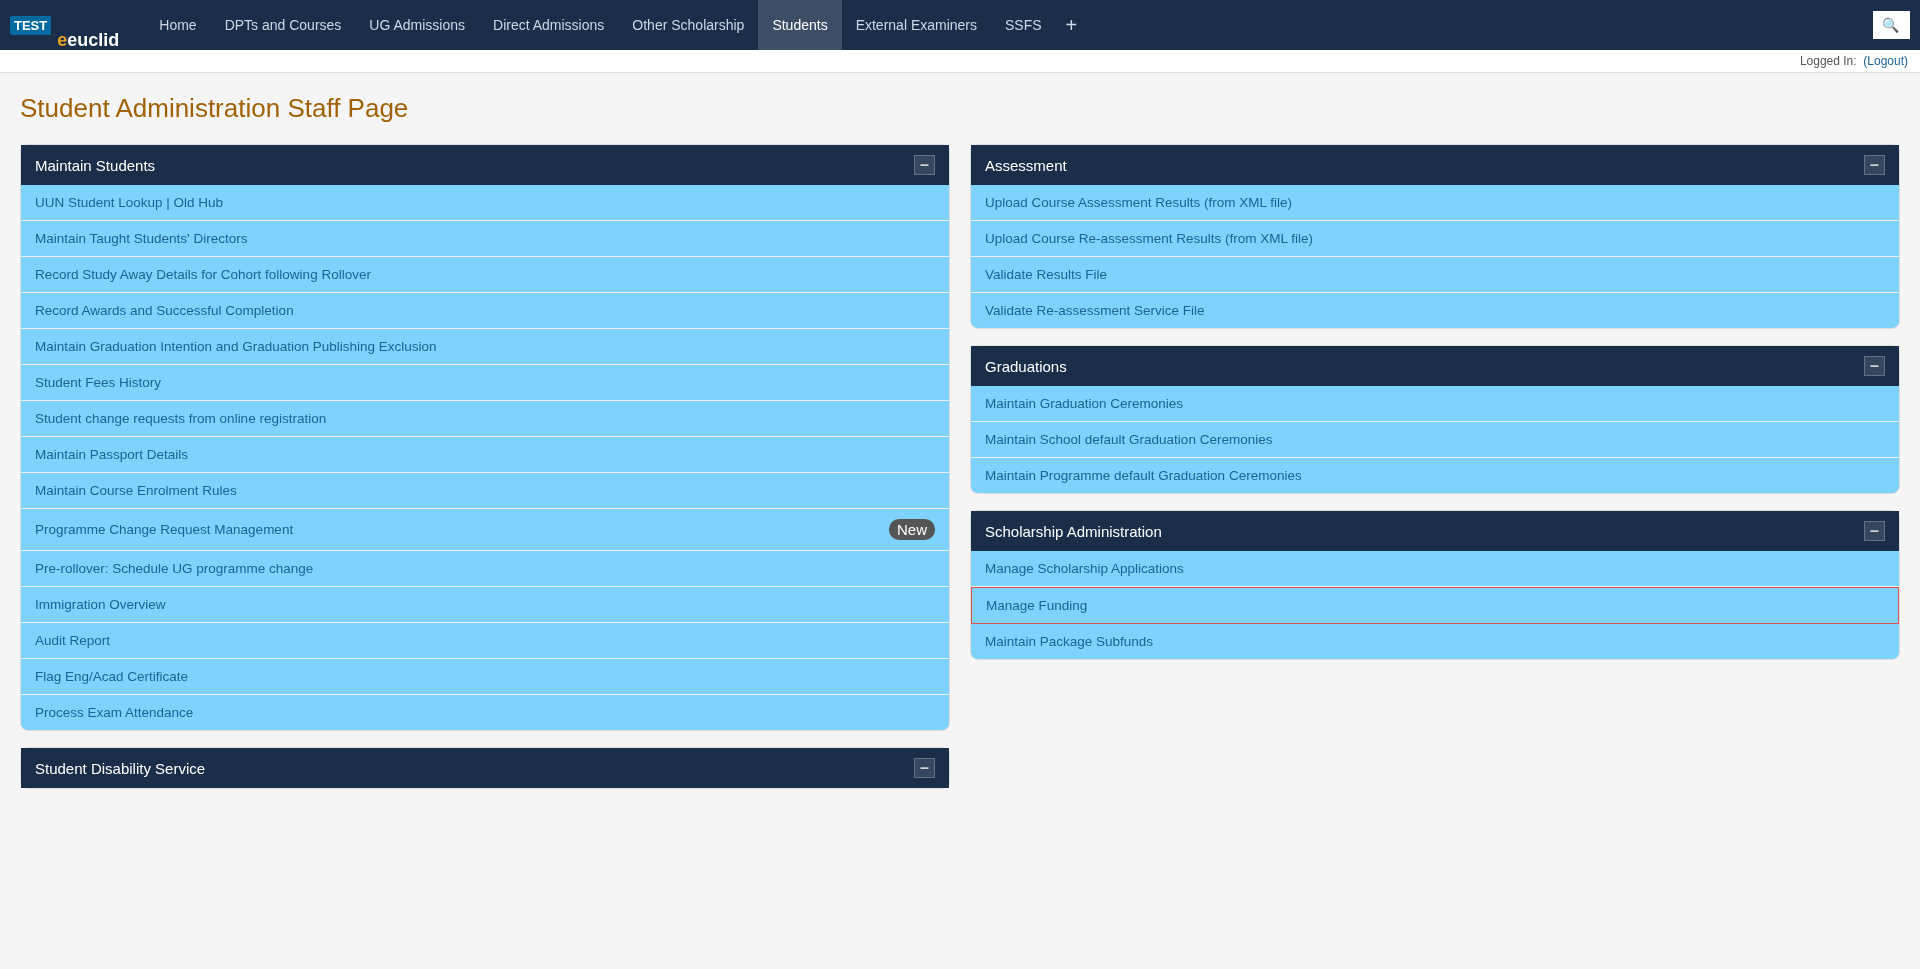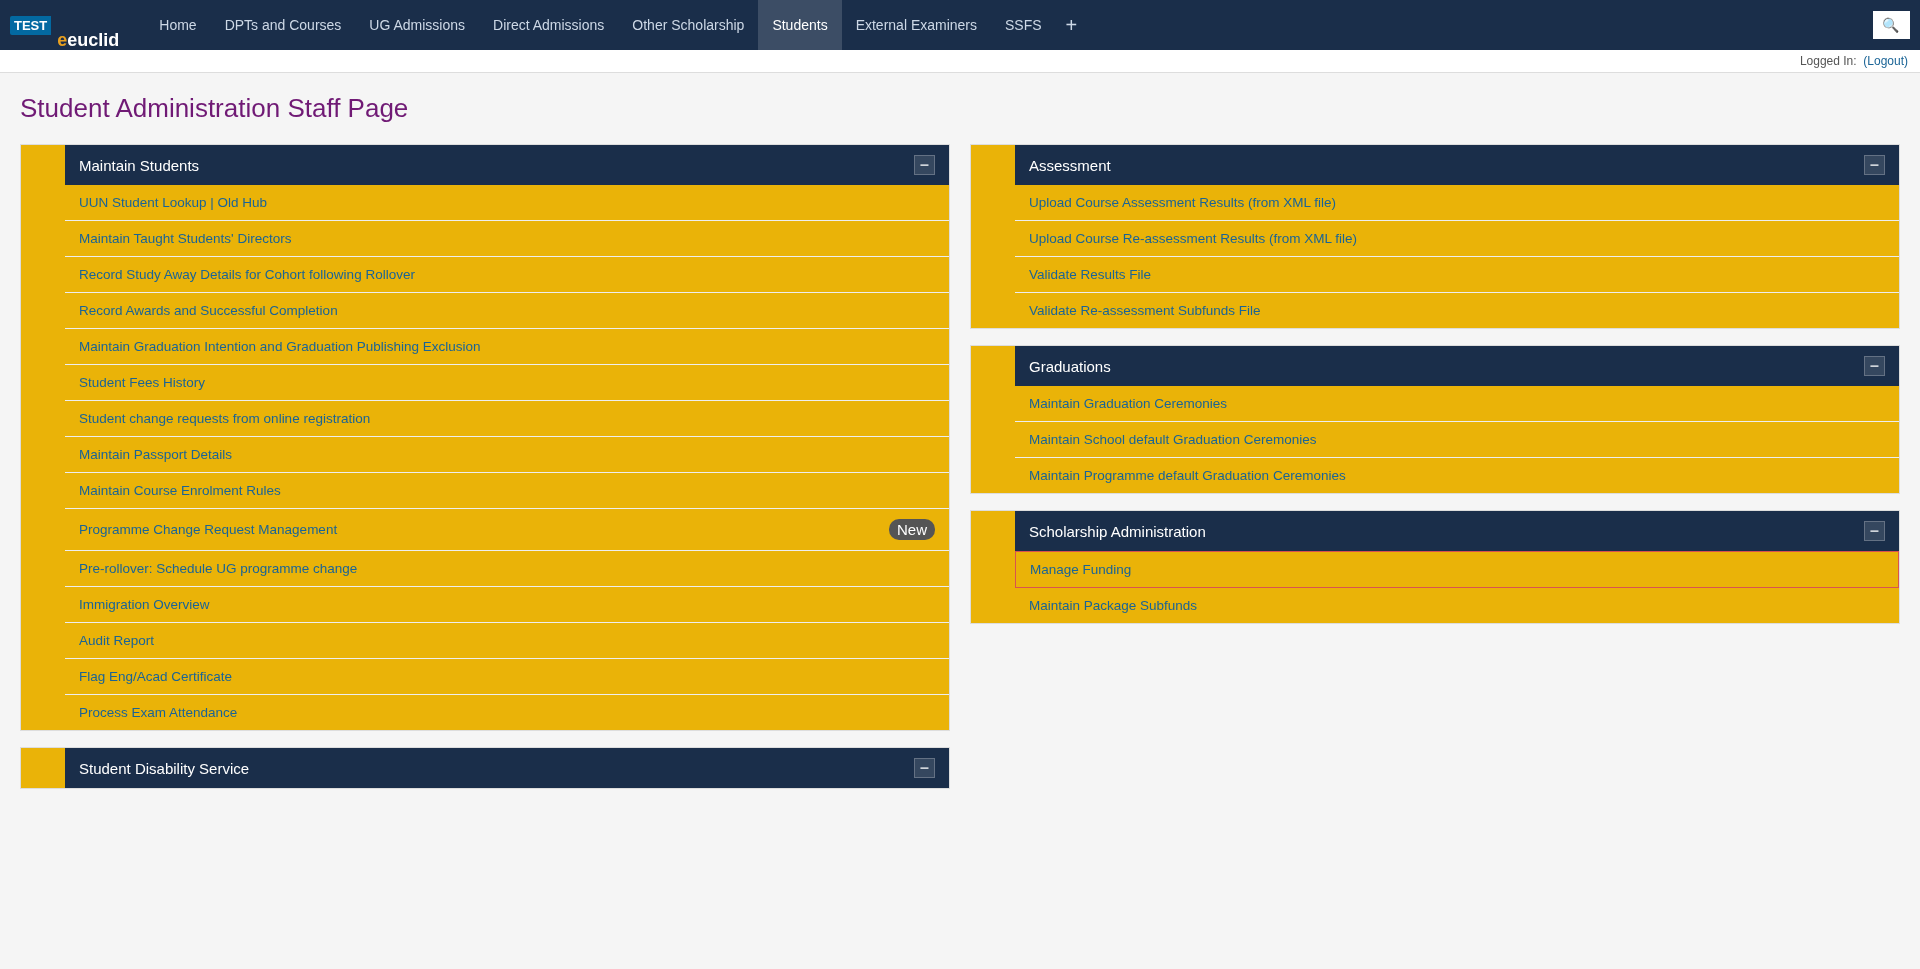--- a/index.html
+++ b/index.html
@@ -87,42 +87,41 @@
     }
     .logged-in-bar a { color: #1a6496; text-decoration: none; }
 
     
     .page-content {
       padding: 20px 20px;
     }
     .page-title {
       font-size: 26px;
       font-weight: 300;
-      color: #701a75;
+      color: #a16207;
       margin-bottom: 20px;
     }
 
     
     .two-col {
       display: grid;
       grid-template-columns: 1fr 1fr;
       gap: 20px;
     }
     .left-col, .right-col {
       display: flex;
       flex-direction: column;
       gap: 16px;
     }
 
     
     .panel {
-      background: #eab308;
+      background: #7dd3fc;
       border: 1px solid #ddd;
-      border-radius: 0;
-      padding-left: 44px;
+      border-radius: 8px;
     }
     .panel-header {
       background: #1a2e4a;
       color: white;
       padding: 10px 14px;
       display: flex;
       align-items: center;
       justify-content: space-between;
       font-size: 15px;
       font-weight: normal;
@@ -293,21 +292,21 @@
           <div class="panel-item">
             <a href="#">Upload Course Assessment Results (from XML file)</a>
           </div>
           <div class="panel-item">
             <a href="#">Upload Course Re-assessment Results (from XML file)</a>
           </div>
           <div class="panel-item">
             <a href="#">Validate Results File</a>
           </div>
           <div class="panel-item">
-            <a href="#">Validate Re-assessment Subfunds File</a>
+            <a href="#">Validate Re-assessment Service File</a>
           </div>
         </div>
       </div>
 
       <div class="panel">
         <div class="panel-header">
           <span>Graduations</span>
           <span class="panel-toggle">–</span>
         </div>
         <div class="panel-body">
@@ -322,20 +321,23 @@
           </div>
         </div>
       </div>
 
       <div class="panel">
         <div class="panel-header">
           <span>Scholarship Administration</span>
           <span class="panel-toggle">–</span>
         </div>
         <div class="panel-body">
+          <div class="panel-item">
+            <a href="#">Manage Scholarship Applications</a>
+          </div>
           <div class="panel-item manage-funding-item">
             <a href="#">Manage Funding</a>
           </div>
           <div class="panel-item">
             <a href="#">Maintain Package Subfunds</a>
           </div>
         </div>
       </div>
 
     </div>

